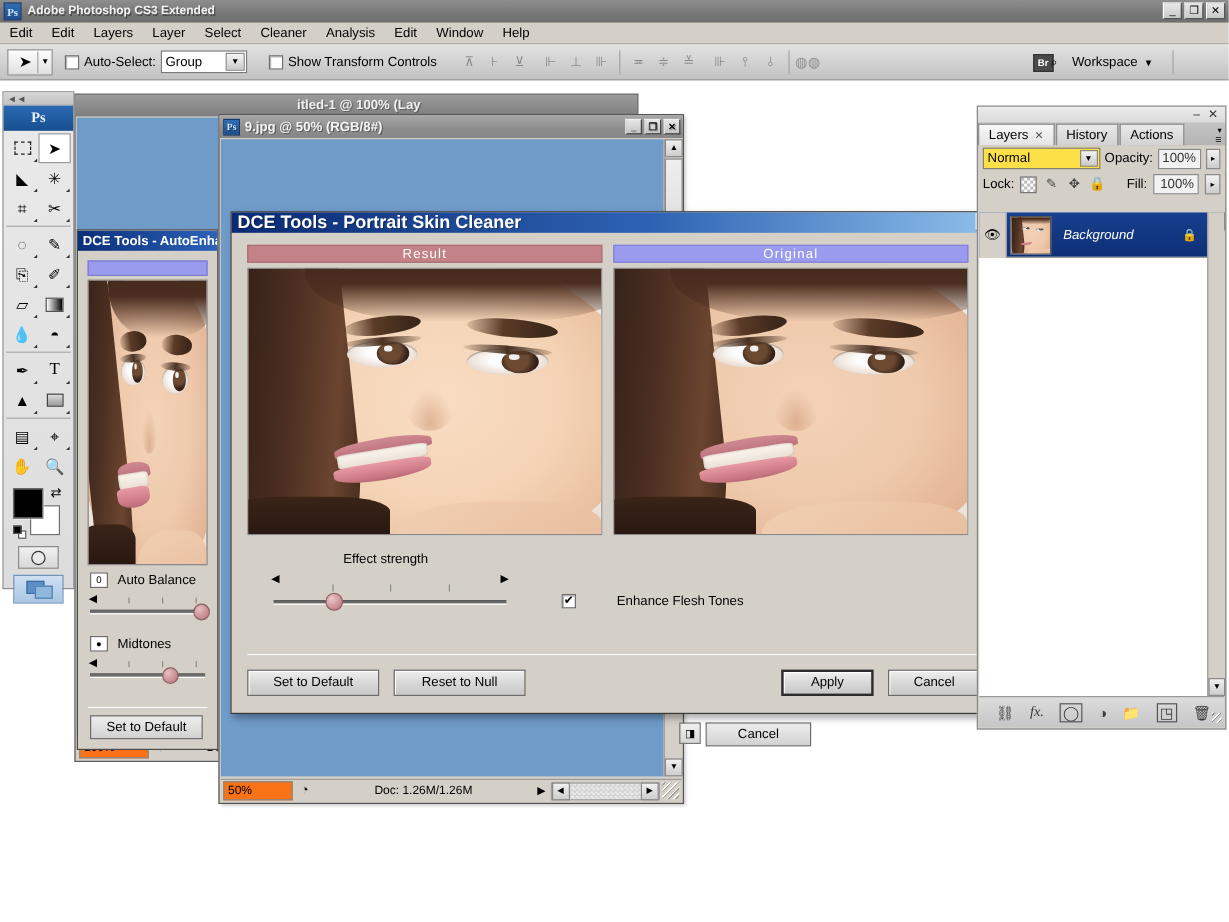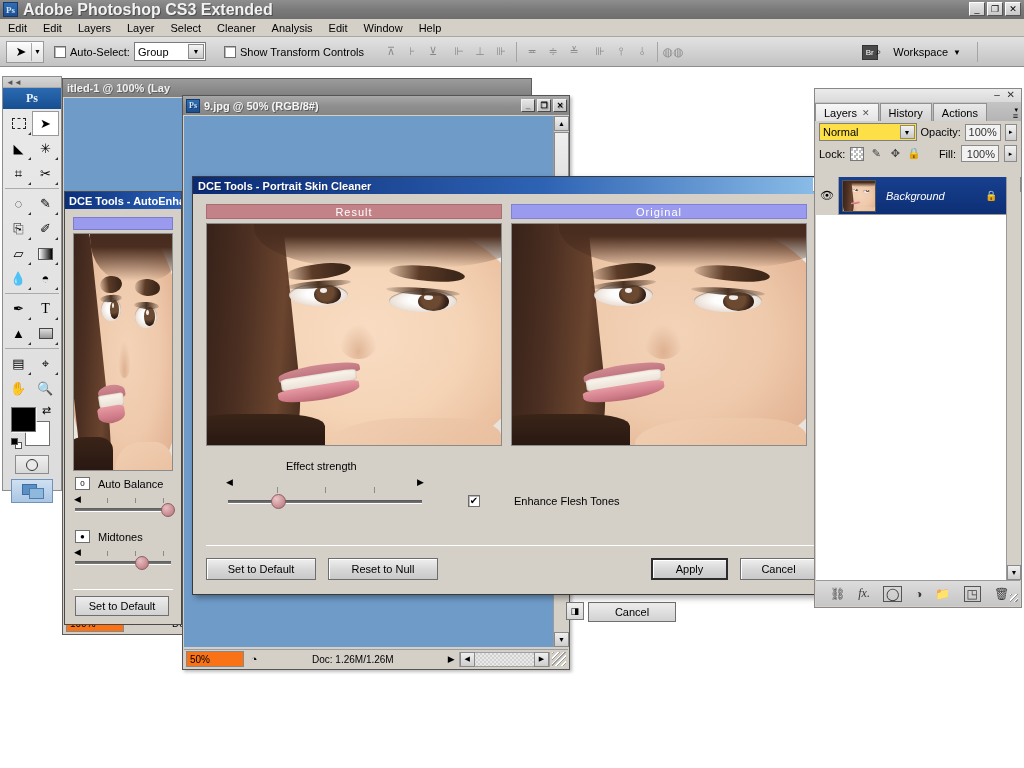--- a/index.html
+++ b/index.html
@@ -24,21 +24,21 @@
   }
   .ps-logo {
     width: 15px; height: 15px; margin-left: 3px; margin-right: 5px;
     background: linear-gradient(to bottom, #2f6fb5, #1d4f90);
     border: 1px solid #16396b;
     color: #cfe3f7; font-size: 9px; font-weight: bold;
     display: flex; align-items: center; justify-content: center;
     font-family: "Liberation Serif", serif;
   }
   .app-title {
-    color: #f2f2f2; font-size: 16px; font-weight: bold;
+    color: #f2f2f2; font-size: 10px; font-weight: bold;
     text-shadow: 1px 1px 0 rgba(0,0,0,0.35);
     letter-spacing: 0px;
   }
   .win-btns { position: absolute; right: 3px; top: 2px; display: flex; gap: 2px; }
   .win-btn {
     width: 16px; height: 14px;
     background: linear-gradient(to bottom, #e8e8e8, #c8c8c8);
     border: 1px solid #555; border-top-color: #fff; border-left-color: #fff;
     display: flex; align-items: center; justify-content: center;
     font-size: 9px; line-height: 1; color: #000;
@@ -161,20 +161,21 @@
   
   .docwin1 {
     position: absolute; left: 62px; top: 78px; width: 470px; height: 557px;
     border: 1px solid #5c5c5c; background: #d4d0c8;
   }
   .docwin1-tb {
     height: 18px; background: linear-gradient(to bottom,#9b9b9b,#7e7e7e);
     display:flex; align-items:center; padding-left: 4px;
     color:#f0f0f0; font-size:11px; font-weight: bold;
     text-shadow: 1px 1px 0 rgba(0,0,0,0.3);
+    justify-content: center;
   }
   .docwin1-canvas {
     position:absolute; left:1px; top:19px; right:1px; bottom:22px;
     background: #6f9bc9;
   }
   .docwin1-status {
     position: absolute; left: 1px; bottom: 1px; right: 1px; height: 20px;
     background: #d4d0c8; border-top:1px solid #9c9c9c;
     display:flex; align-items:center; font-size:10px;
   }
@@ -303,21 +304,21 @@
     position: absolute; left: 192px; top: 176px; width: 639px; height: 419px;
     background: #d4d0c8; border: 1px solid #3a3a3a;
     box-shadow: 3px 3px 6px rgba(0,0,0,0.35);
   }
   .dce-tb {
     height: 17px;
     background: linear-gradient(to right, #0a2a73 0%, #2e63b4 55%, #8fc1ea 100%);
     display:flex; align-items:center; padding-left:5px; position:relative;
   }
   .dce-tb .t {
-    color:#ffffff; font-size:11px; font-weight:bold;
+    color:#ffffff; font-size:15px; font-weight:bold;
     text-shadow: 1px 1px 0 rgba(0,0,0,0.25);
     text-align: center;
   }
   .dce-close {
     position:absolute; right:2px; top:1px; width:15px; height:14px;
     border:1px solid #333; border-top-color:#fff; border-left-color:#fff;
     background:linear-gradient(to bottom,#ececec,#c8c8c8);
     display:flex; align-items:center; justify-content:center;
     font-size:10px; font-weight:bold; line-height:1;
   }
@@ -573,21 +574,21 @@
     <div class="align-group" style="margin-left:8px;">
       <div class="align-icon">⊪</div>
       <div class="align-icon">⫯</div>
       <div class="align-icon">⫰</div>
     </div>
     <div class="vsep"></div>
     <div class="align-icon" style="font-size:12px;">◍◍</div>
 
     <div class="workspace-area">
       <div style="display:flex;align-items:center;">
-        <span style="font-size:8px;font-weight:normal;color:#fff;background:#4a4a4a;border:1px solid #333;padding:2px 3px;">Br</span>
+        <span style="font-size:8px;font-weight:bold;color:#fff;background:#4a4a4a;border:1px solid #333;padding:2px 3px;">Br</span>
         <span style="font-size:10px;margin-left:-2px;">⌕</span>
       </div>
       <div style="display:flex;align-items:center;gap:5px;">
         <span class="ws-label">Workspace</span>
         <span style="font-size:8px;">▼</span>
       </div>
       <div class="vsep" style="margin-left:4px;"></div>
     </div>
   </div>
 

